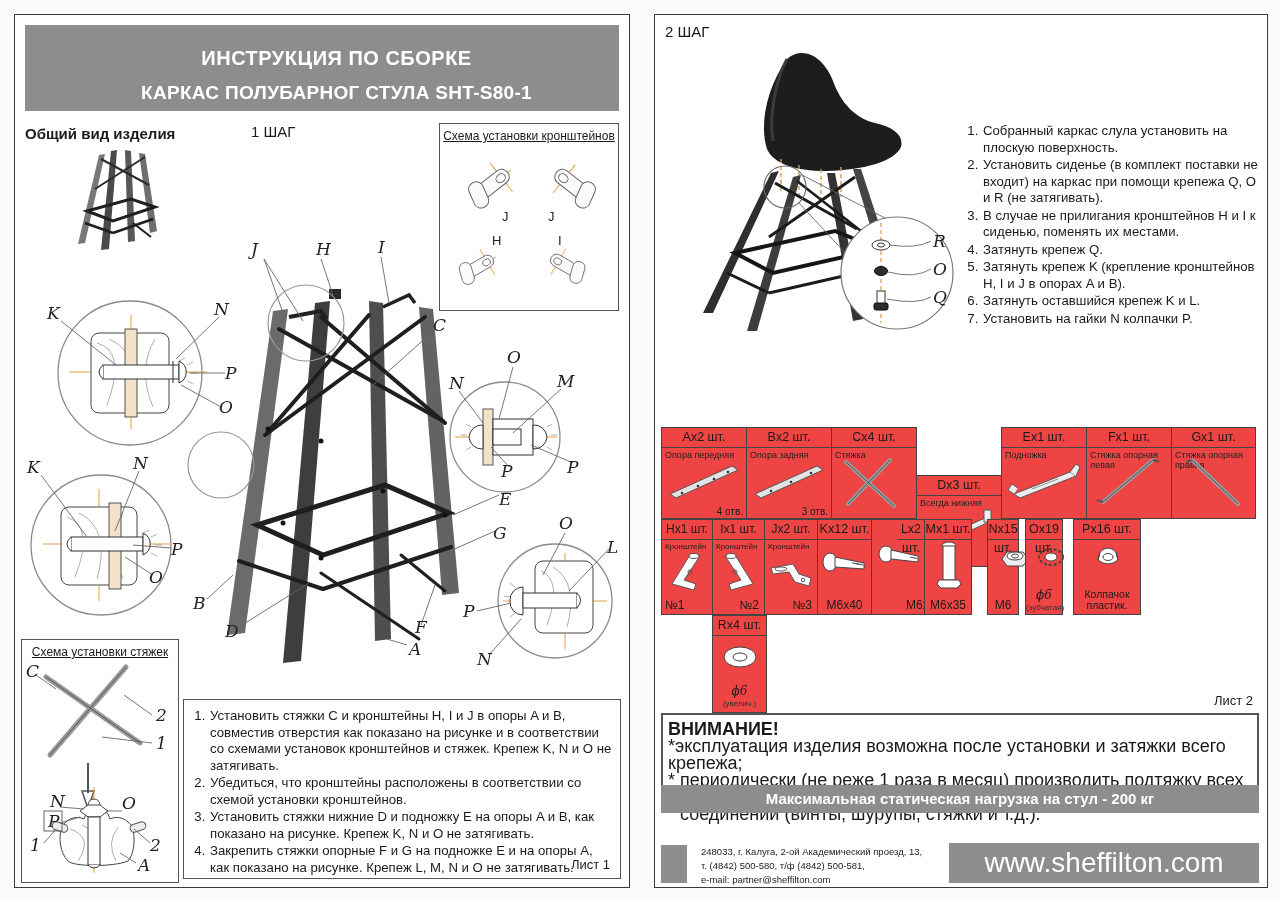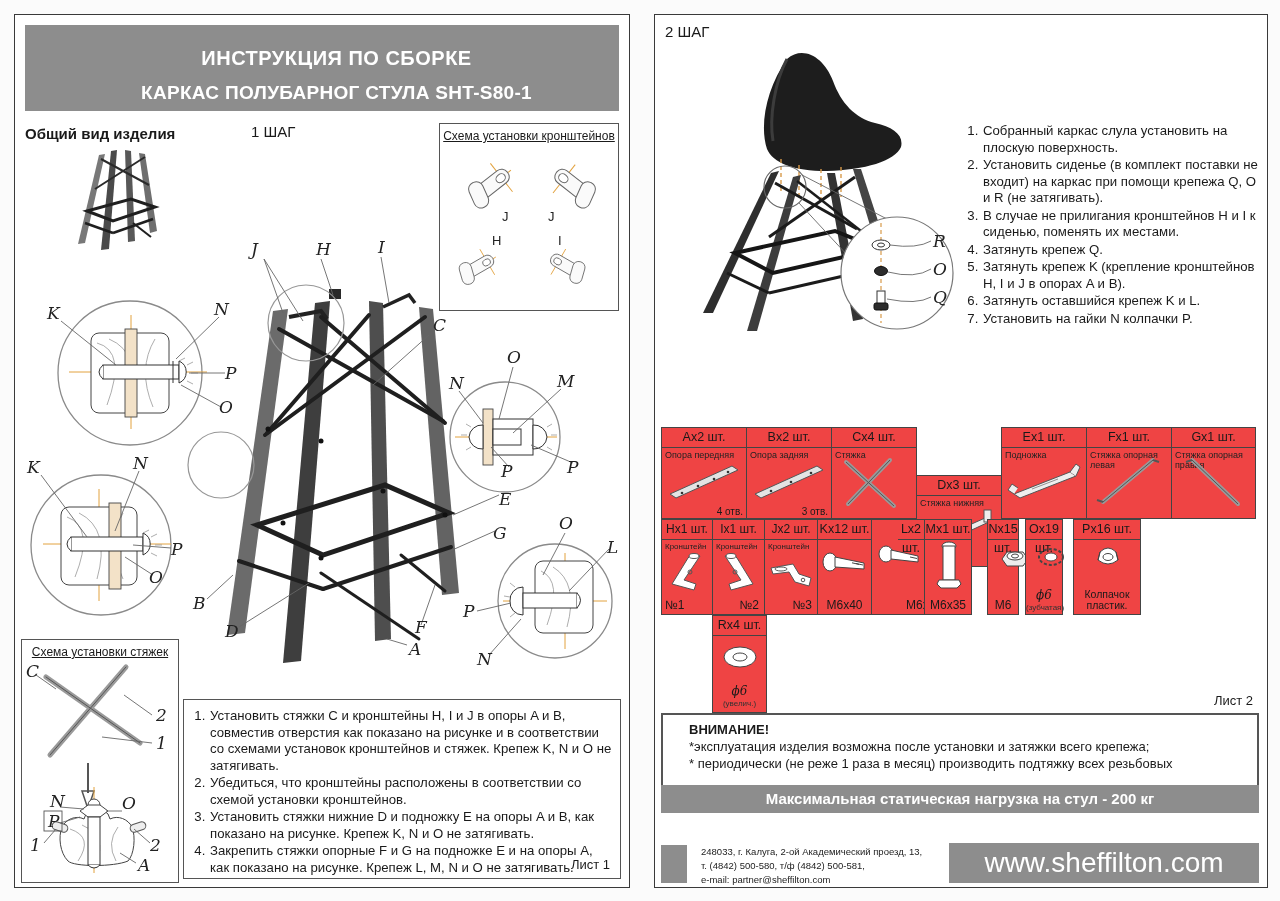--- a/index.html
+++ b/index.html
@@ -40,21 +40,21 @@
   .mark{stroke:#979797;stroke-width:1.2;fill:none;}
   
   .pcell{position:absolute;border:1px solid #444;box-sizing:border-box;background:#ef4444;}
   .pcode{font-size:12.5px;text-align:center;border-bottom:1px solid #444;height:19px;line-height:19px;}
   .pname{font-size:9px;padding:2px 2px 0 3px;line-height:10px;color:#222;}
   .pnote{font-size:10px;position:absolute;right:3px;bottom:1px;}
   .plabel{font-size:12px;text-align:center;position:absolute;bottom:2px;width:100%;}
   .psub{font-size:8px;text-align:center;position:absolute;bottom:2px;width:100%;color:#333;}
   .picon{position:absolute;left:0;top:12px;}
   
-  .warnbox{border:2px solid #555;padding:6px 26px;box-sizing:border-box;font-size:13px;line-height:17px;}
+  .warnbox{border:2px solid #555;padding:6px 5px;box-sizing:border-box;font-size:18px;line-height:17px;}
   .warn-title{font-weight:bold;}
   .banner{background:#8d8d8d;color:#fff;font-weight:bold;font-size:15px;text-align:center;}
   .webbox{background:#8d8d8d;color:#fff;font-size:28px;text-align:center;}
   .addr{font-size:9.5px;line-height:14px;color:#222;}
   .graysq{background:#8d8d8d;}
 </style>
 </head>
 <body>
 
 <div class="page" id="page1">
@@ -391,21 +391,21 @@
     <svg class="picon" style="top:26px;" width="84" height="56" viewBox="0 0 84 56">
         <line x1="14" y1="8" x2="62" y2="52" stroke="#9a9a9a" stroke-width="4" stroke-linecap="round"></line>
         <line x1="58" y1="6" x2="16" y2="50" stroke="#9a9a9a" stroke-width="4" stroke-linecap="round"></line>
         <line x1="14" y1="8" x2="62" y2="52" stroke="#555" stroke-width="1"></line>
         <line x1="58" y1="6" x2="16" y2="50" stroke="#555" stroke-width="1"></line>
       </svg>
   </div>
 
   <div class="pcell" style="left:261px;top:412px;width:86px;height:92px;margin-top:48px;">
     <div class="pcode">Dx3 шт.</div>
-    <div class="pname">Стяжка нижняя</div>
+    <div class="pname">Всегда нижняя</div>
     <svg class="picon" style="top:30px;" width="84" height="46" viewBox="0 0 84 46">
         <polygon points="10,38 68,12 74,15 16,42" fill="#eee" stroke="#555"></polygon>
         <rect x="67" y="4" width="7" height="12" fill="#eee" stroke="#555"></rect>
         <rect x="8" y="35" width="8" height="8" fill="#eee" stroke="#555"></rect>
       </svg>
   </div>
 
   <div class="pcell" style="left:346px;top:412px;width:86px;height:92px;">
     <div class="pcode">Ex1 шт.</div>
     <div class="pname">Подножка</div>
@@ -542,20 +542,21 @@
     <div class="plabel" style="bottom:14px;font-family:'DejaVu Serif',serif;font-style:italic;">ϕ6</div>
     <div class="psub" style="bottom:4px;">(увелич.)</div>
   </div>
 
   <div class="sheet" style="right:14px;top:678px;">Лист 2</div>
 
   <div class="abs warnbox" style="left:6px;top:698px;width:598px;height:92px;">
     <div class="warn-title">ВНИМАНИЕ!</div>
     <div>*эксплуатация изделия возможна после установки и затяжки всего крепежа;</div>
     <div>* периодически (не реже 1 раза в месяц) производить подтяжку всех резьбовых</div>
+    <div style="padding-left:12px;">соединений (винты, шурупы, стяжки и т.д.).</div>
   </div>
 
   <div class="abs banner" style="left:6px;top:770px;width:598px;height:28px;line-height:28px;">Максимальная статическая нагрузка на стул - 200 кг</div>
 
   <div class="abs graysq" style="left:6px;top:830px;width:26px;height:38px;"></div>
   <div class="abs addr" style="left:46px;top:830px;">
     <div>248033, г. Калуга, 2-ой Академический проезд, 13,</div>
     <div>т. (4842) 500-580, т/ф (4842) 500-581,</div>
     <div>e-mail: partner@sheffilton.com</div>
   </div>

